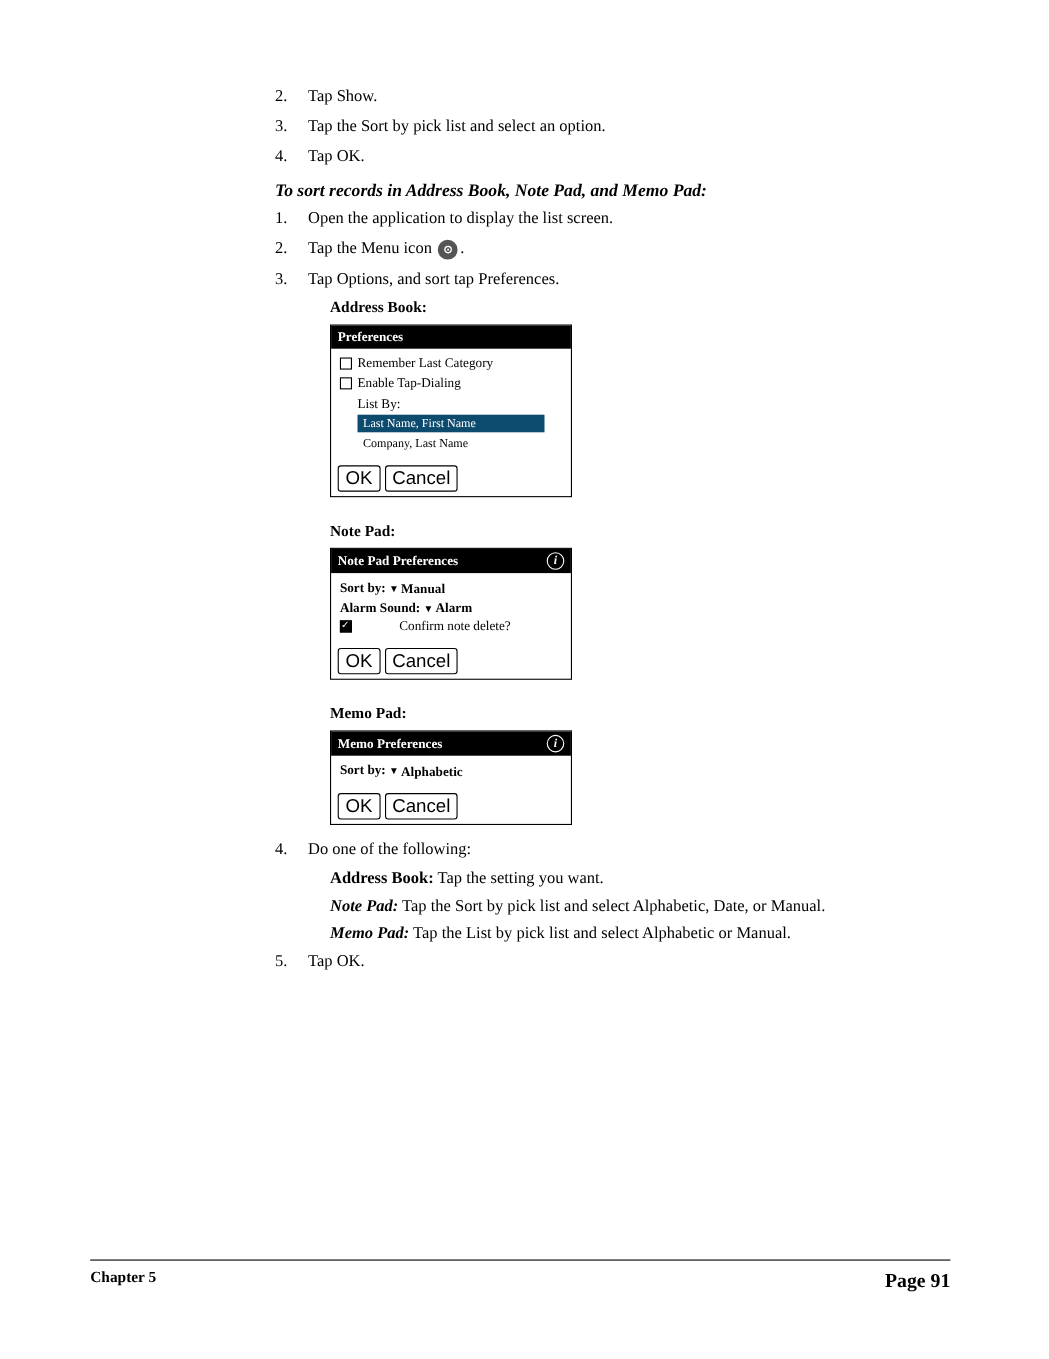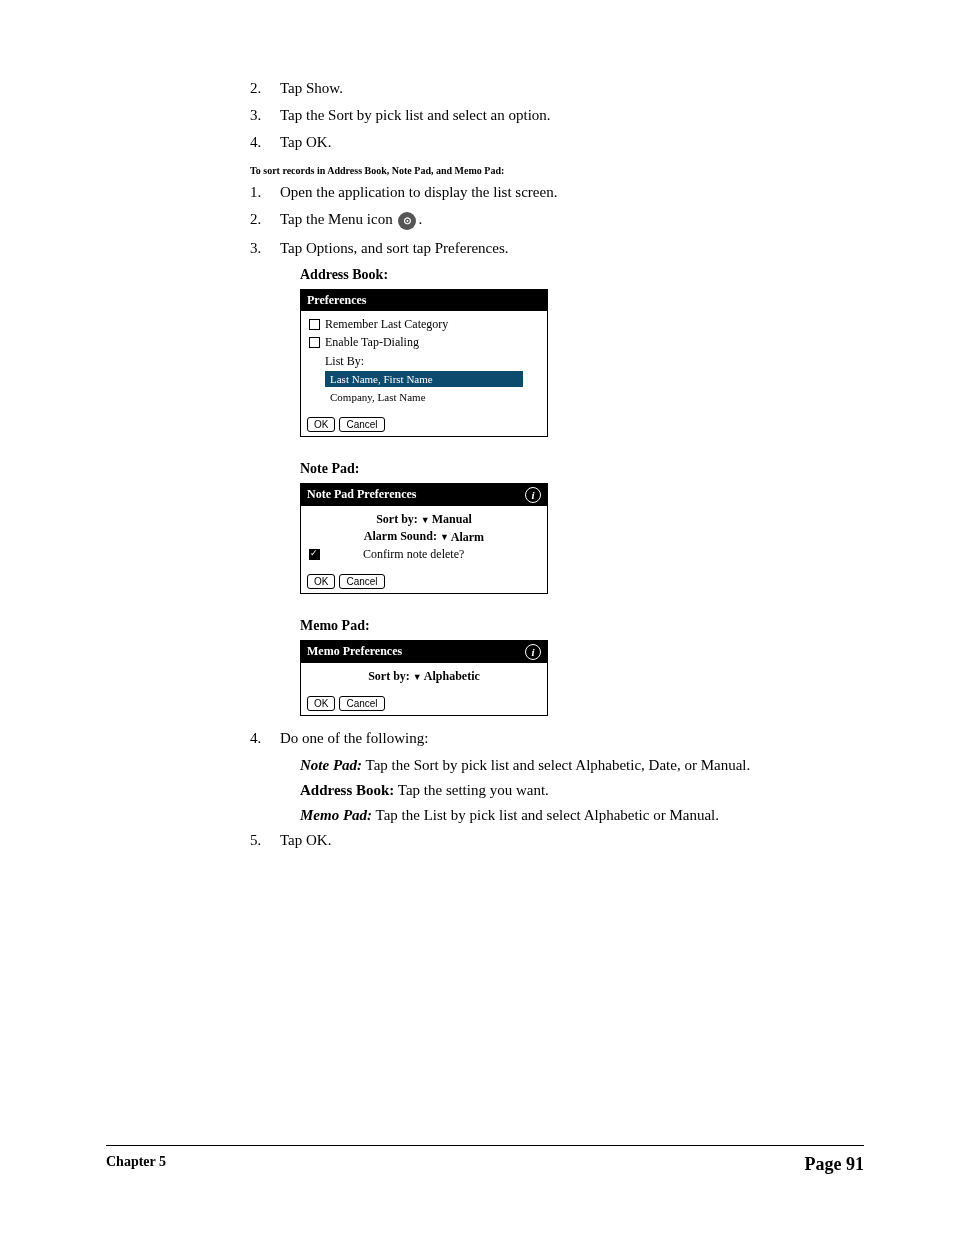--- a/index.html
+++ b/index.html
@@ -36,39 +36,40 @@
       min-width: 30px;
       font-size: 15px;
     }
 
     .step-text {
       flex: 1;
     }
 
     .bold-heading {
       font-weight: bold;
-      font-size: 10px;
+      font-size: 16px;
       margin-bottom: 8px;
       margin-top: 14px;
+      font-style: italic;
     }
 
     .address-book-label {
       font-weight: bold;
       margin-left: 50px;
       margin-bottom: 6px;
       margin-top: 10px;
       font-size: 14px;
     }
 
     .dialog-box {
       border: 1.5px solid #000;
       margin-left: 50px;
       margin-bottom: 14px;
       display: inline-block;
-      width: 248px;
+      width: 220px;
       font-size: 12px;
       background: #fff;
     }
 
     .dialog-title-bar {
       background: #000;
       color: #fff;
       font-weight: bold;
       font-size: 12px;
       padding: 3px 6px;
@@ -153,29 +154,29 @@
 
     .dialog-buttons {
       padding: 4px 6px;
       display: flex;
       gap: 4px;
     }
 
     .dialog-btn {
       border: 1.5px solid #000;
       padding: 1px 6px;
-      font-size: 10px;
+      font-size: 17px;
       background: #fff;
       border-radius: 3px;
     }
 
     .sort-row {
       font-size: 12px;
       margin-bottom: 2px;
-      text-align: center;
+      text-align: left;
     }
 
     .sort-row span {
       font-weight: bold;
     }
 
     .sort-value {
       display: inline-flex;
       align-items: center;
       gap: 2px;
@@ -208,21 +209,21 @@
       height: 18px;
       border-radius: 50%;
       font-weight: bold;
       margin: 0 2px;
       vertical-align: middle;
     }
 
     .footer {
       position: absolute;
       bottom: 60px;
-      left: 106px;
+      left: 82px;
       right: 90px;
       border-top: 1.5px solid #000;
       display: flex;
       justify-content: space-between;
       padding-top: 8px;
     }
 
     .footer-chapter {
       font-weight: bold;
       font-size: 14px;
@@ -375,26 +376,26 @@
 
     
     <div class="step-item">
       <span class="step-number">4.</span>
       <span class="step-text">Do one of the following:</span>
     </div>
 
     
     <div class="description-block">
       <div class="sub-section">
+        <span class="address-book-inline">Address Book:</span>
+        <span> Tap the setting you want.</span>
+      </div>
+      <div class="sub-section">
         <span style="font-weight:bold; font-style:italic;">Note Pad:</span>
         <span> Tap the Sort by pick list and select Alphabetic, Date, or Manual.</span>
-      </div>
-      <div class="sub-section">
-        <span class="address-book-inline">Address Book:</span>
-        <span> Tap the setting you want.</span>
       </div>
       <div class="sub-section">
         <span style="font-weight:bold; font-style:italic;">Memo Pad:</span>
         <span> Tap the List by pick list and select Alphabetic or Manual.</span>
       </div>
     </div>
 
     
     <div class="step-item">
       <span class="step-number">5.</span>

